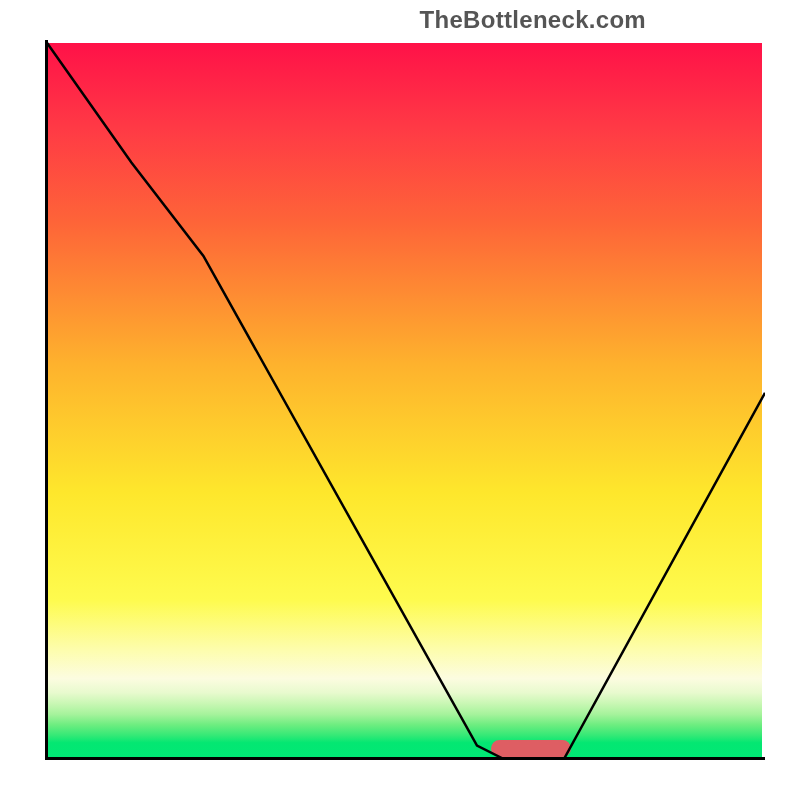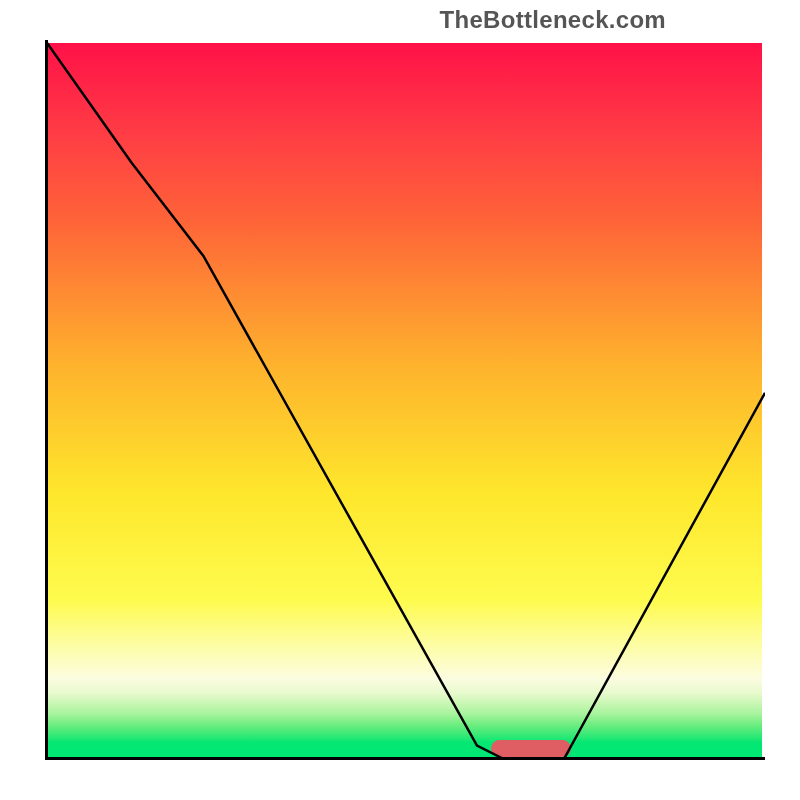--- a/index.html
+++ b/index.html
@@ -8,21 +8,20 @@
     width: 800px;
     height: 800px;
     background: #fff;
     overflow: hidden;
     font-family: Arial, Helvetica, sans-serif;
   }
   .wrap {
     width: 664px;
     height: 800px;
     position: relative;
-    padding-left: 20px;
   }
   .watermark {
     position: absolute;
     top: 6px;
     right: 18px;
     font-size: 24px;
     font-weight: 600;
     color: #555;
     letter-spacing: 0.3px;
     z-index: 20;

